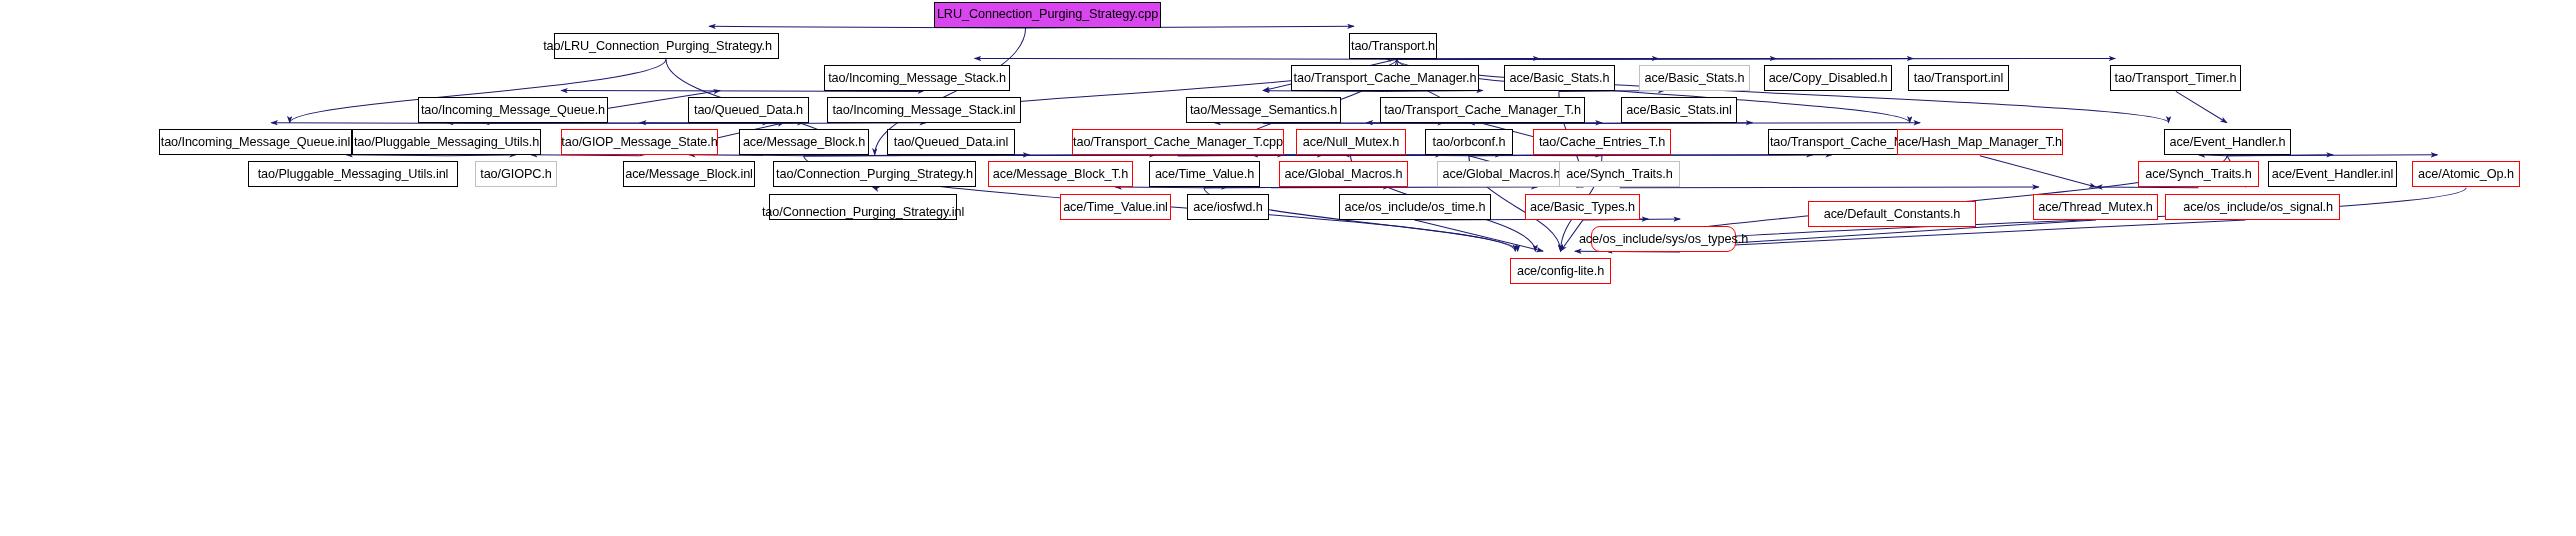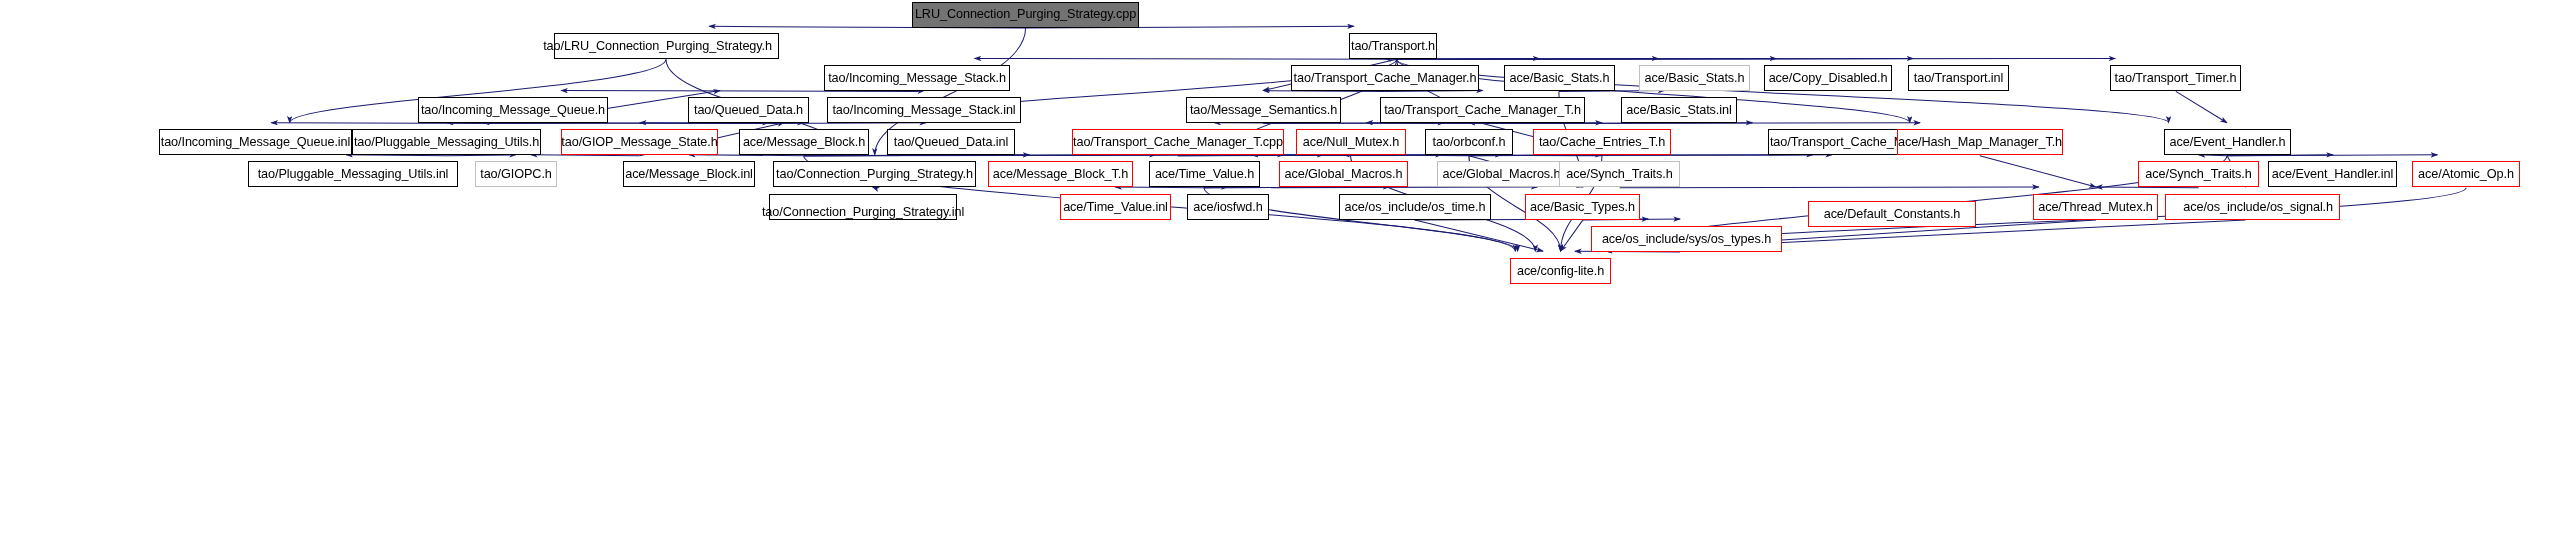--- a/index.html
+++ b/index.html
@@ -34,22 +34,23 @@
     background: #ffffff;
     border: 0.8px solid #000000;
     font-size: 12.7px;
     line-height: 1;
     color: #000000;
     white-space: nowrap;
     letter-spacing: -0.1px;
     z-index: 5;
   }
   .node.root {
-    background: #737373;
+    background: #d946ef;
     border: 0.8px solid #000000;
+    margin-left: 22px;
   }
   .node.red {
     border: 0.8px solid #ff0000;
   }
   .node.gray {
     border: 0.8px solid #c0c0c0;
   }
   .node .lbl {
     padding: 0 6px;
     pointer-events: none;
@@ -290,21 +291,21 @@
       </div>
       <div class="node red" style="left: 1525px; top: 194px; width: 115px;">
         <span class="lbl">ace/Basic_Types.h</span>
       </div>
       <div class="node red" style="left: 2033px; top: 194px; width: 125px;">
         <span class="lbl">ace/Thread_Mutex.h</span>
       </div>
       <div class="node red" style="left: 2165px; top: 194px; width: 175px; justify-content: flex-end;">
         <span class="lbl">ace/os_include/os_signal.h</span>
       </div>
-      <div class="node red" style="left: 1591px; top: 226px; width: 191px;">
+      <div class="node red" style="left: 1591px; top: 226px; width: 145px; border-radius: 9px;">
         <span class="lbl">ace/os_include/sys/os_types.h</span>
       </div>
       <div class="node red" style="left: 1510px; top: 258px; width: 101px;">
         <span class="lbl">ace/config-lite.h</span>
       </div>
     </div>
 </div>
 
 
 </body></html>

